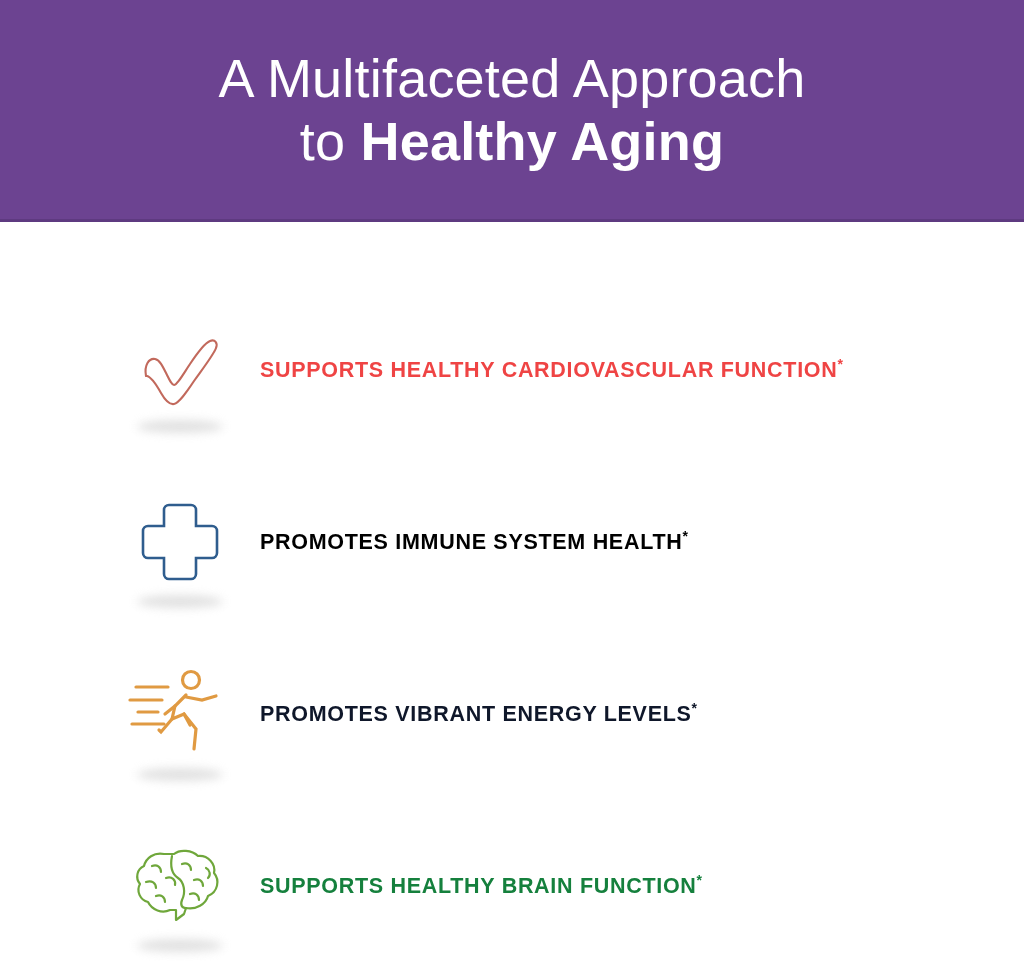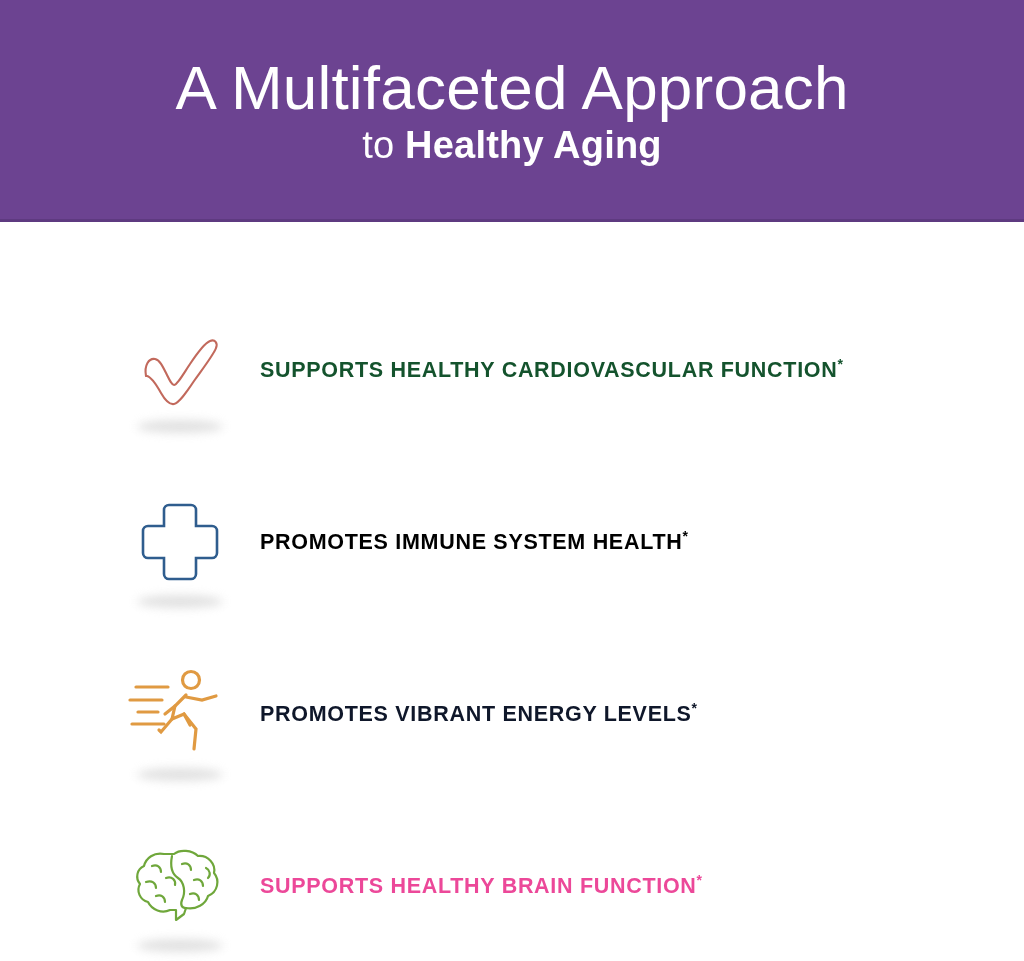--- a/index.html
+++ b/index.html
@@ -36,27 +36,27 @@
 
   .header-line {
     color: #ffffff;
     text-align: center;
     letter-spacing: 0.2px;
     line-height: 1.12;
     white-space: nowrap;
   }
 
   .header-line-1 {
-    font-size: 62px;
+    font-size: 54px;
     font-weight: 300;
     margin-bottom: 2px;
   }
 
   .header-line-2 {
-    font-size: 38px;
+    font-size: 54px;
     font-weight: 300;
   }
 
   .header-line-2 .bold-part {
     font-weight: 700;
   }
 
   
   .feature-list {
     position: absolute;
@@ -142,21 +142,21 @@
     <div class="feature-row row-cardio">
       <div class="icon-cell">
         <div class="icon-shadow"></div>
         <svg class="icon-art" width="92" height="92" viewBox="0 0 92 92" fill="none">
           <path d="M12 55 C10 44 15 37 21 38 C26 39 29 46 33 54 C36 60 38 64 40 64
                    C43 64 48 55 56 43 C64 31 71 22 76 20 C81 18 84 22 82 27
                    C80 33 70 46 60 60 C52 72 45 82 40 83 C35 84 31 79 27 72
                    C22 63 17 56 13 55 Z" stroke="#C2695C" stroke-width="2.1" stroke-linejoin="round" fill="none"></path>
         </svg>
       </div>
-      <div class="feature-label" style="color:#14532d">
+      <div class="feature-label" style="color:#ef4444">
         <span>SUPPORTS HEALTHY CARDIOVASCULAR FUNCTION</span><span class="asterisk">*</span>
       </div>
     </div>
 
     <div class="feature-row row-immune">
       <div class="icon-cell">
         <div class="icon-shadow"></div>
         <svg class="icon-art" width="86" height="86" viewBox="0 0 86 86" fill="none">
           <path d="M32 6 h22 a5 5 0 0 1 5 5 v16 h16 a5 5 0 0 1 5 5 v22 a5 5 0 0 1 -5 5
                    h-16 v16 a5 5 0 0 1 -5 5 h-22 a5 5 0 0 1 -5 -5 v-16 h-16 a5 5 0 0 1 -5 -5
@@ -213,19 +213,19 @@
             <path d="M14 38 C20 36 24 39 24 44"></path>
             <path d="M24 52 C29 50 33 53 33 58"></path>
             <path d="M50 20 C55 18 59 21 59 26"></path>
             <path d="M62 36 C67 34 71 37 71 42"></path>
             <path d="M58 50 C63 48 67 51 67 56"></path>
             <path d="M34 34 C40 32 44 36 43 41"></path>
             <path d="M74 24 C78 26 79 31 76 34"></path>
           </g>
         </svg>
       </div>
-      <div class="feature-label" style="color:#ec4899">
+      <div class="feature-label" style="color:#15803d">
         <span>SUPPORTS HEALTHY BRAIN FUNCTION</span><span class="asterisk">*</span>
       </div>
     </div>
 
   </div>
 </div>
 
 </body></html>

